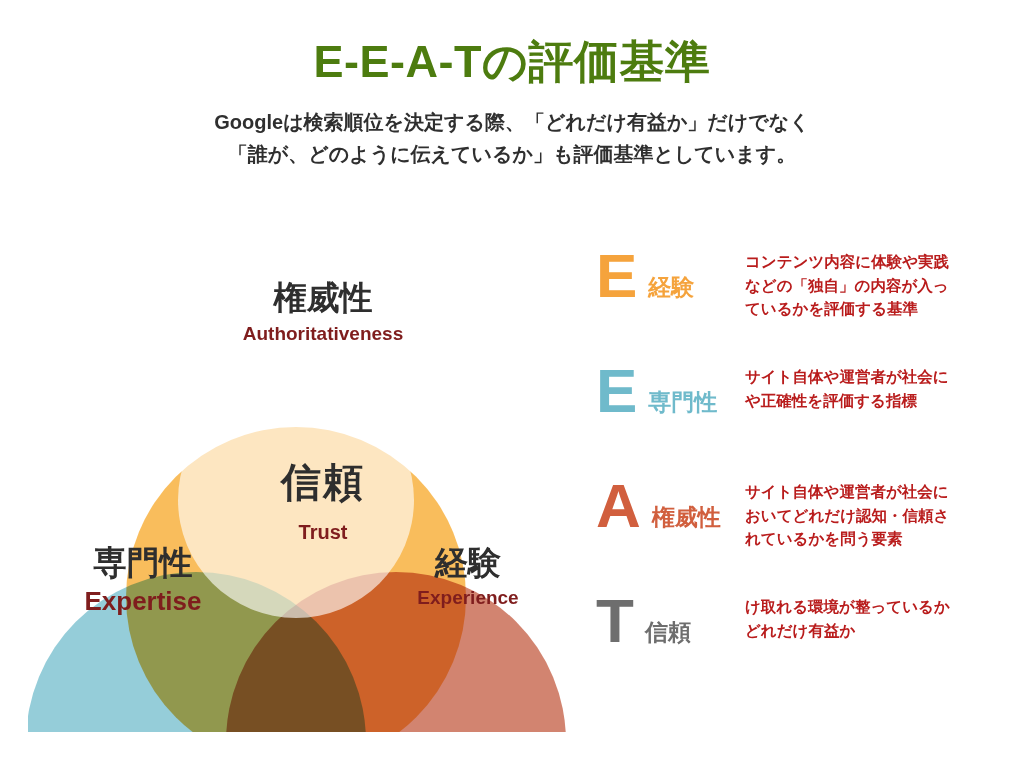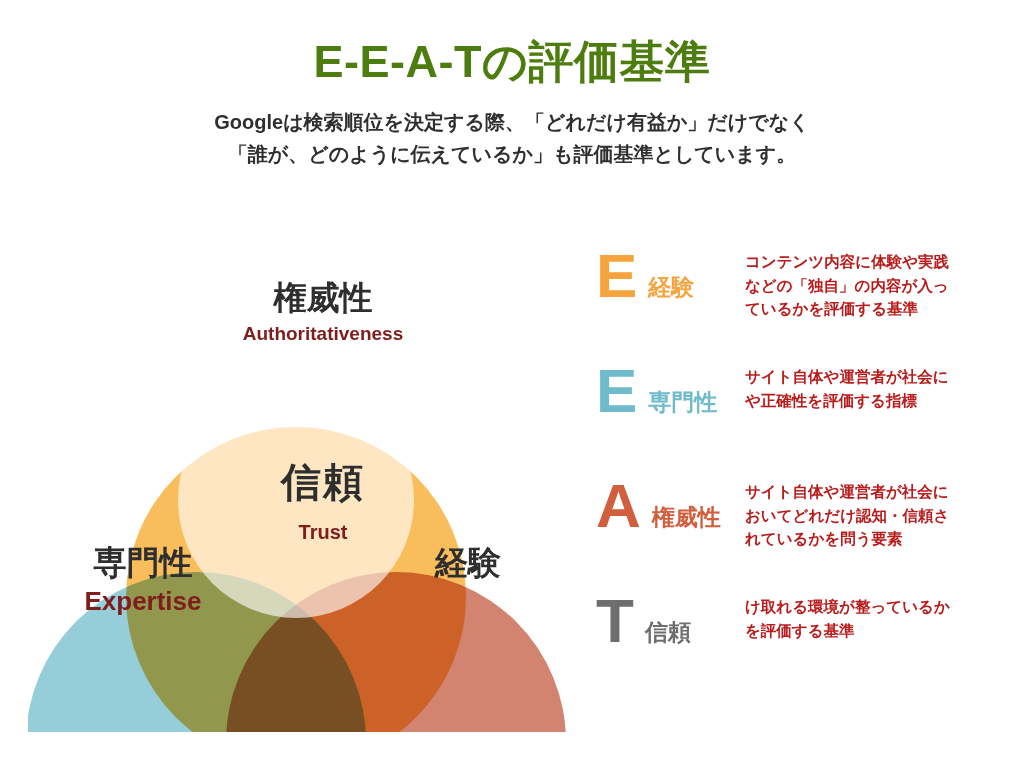--- a/index.html
+++ b/index.html
@@ -157,20 +157,21 @@
     <span class="en">Authoritativeness</span>
   </div>
 
   <div class="venn-label lbl-exp">
     <span class="jp">専門性</span>
     <span class="en">Expertise</span>
   </div>
 
   <div class="venn-label lbl-expe">
     <span class="jp">経験</span>
+    <span class="en">Experience</span>
   </div>
 
   <div class="venn-label lbl-trust">
     <span class="jp">信頼</span>
     <span class="en">Trust</span>
   </div>
 </div>
 
 <div class="criteria">
 
@@ -209,17 +210,17 @@
     </div>
   </div>
 
   <div class="criterion">
     <div class="crit-letterbox">
       <span class="crit-letter" style="color: rgb(110, 110, 110);">T</span>
       <span class="crit-jp" style="color: rgb(110, 110, 110);">信頼</span>
     </div>
     <div class="crit-desc">
       <div>け取れる環境が整っているか</div>
-      <div>を評価する基準</div>
+      <div>どれだけ有益か</div>
     </div>
   </div>
 
 </div>
 
 </body></html>

